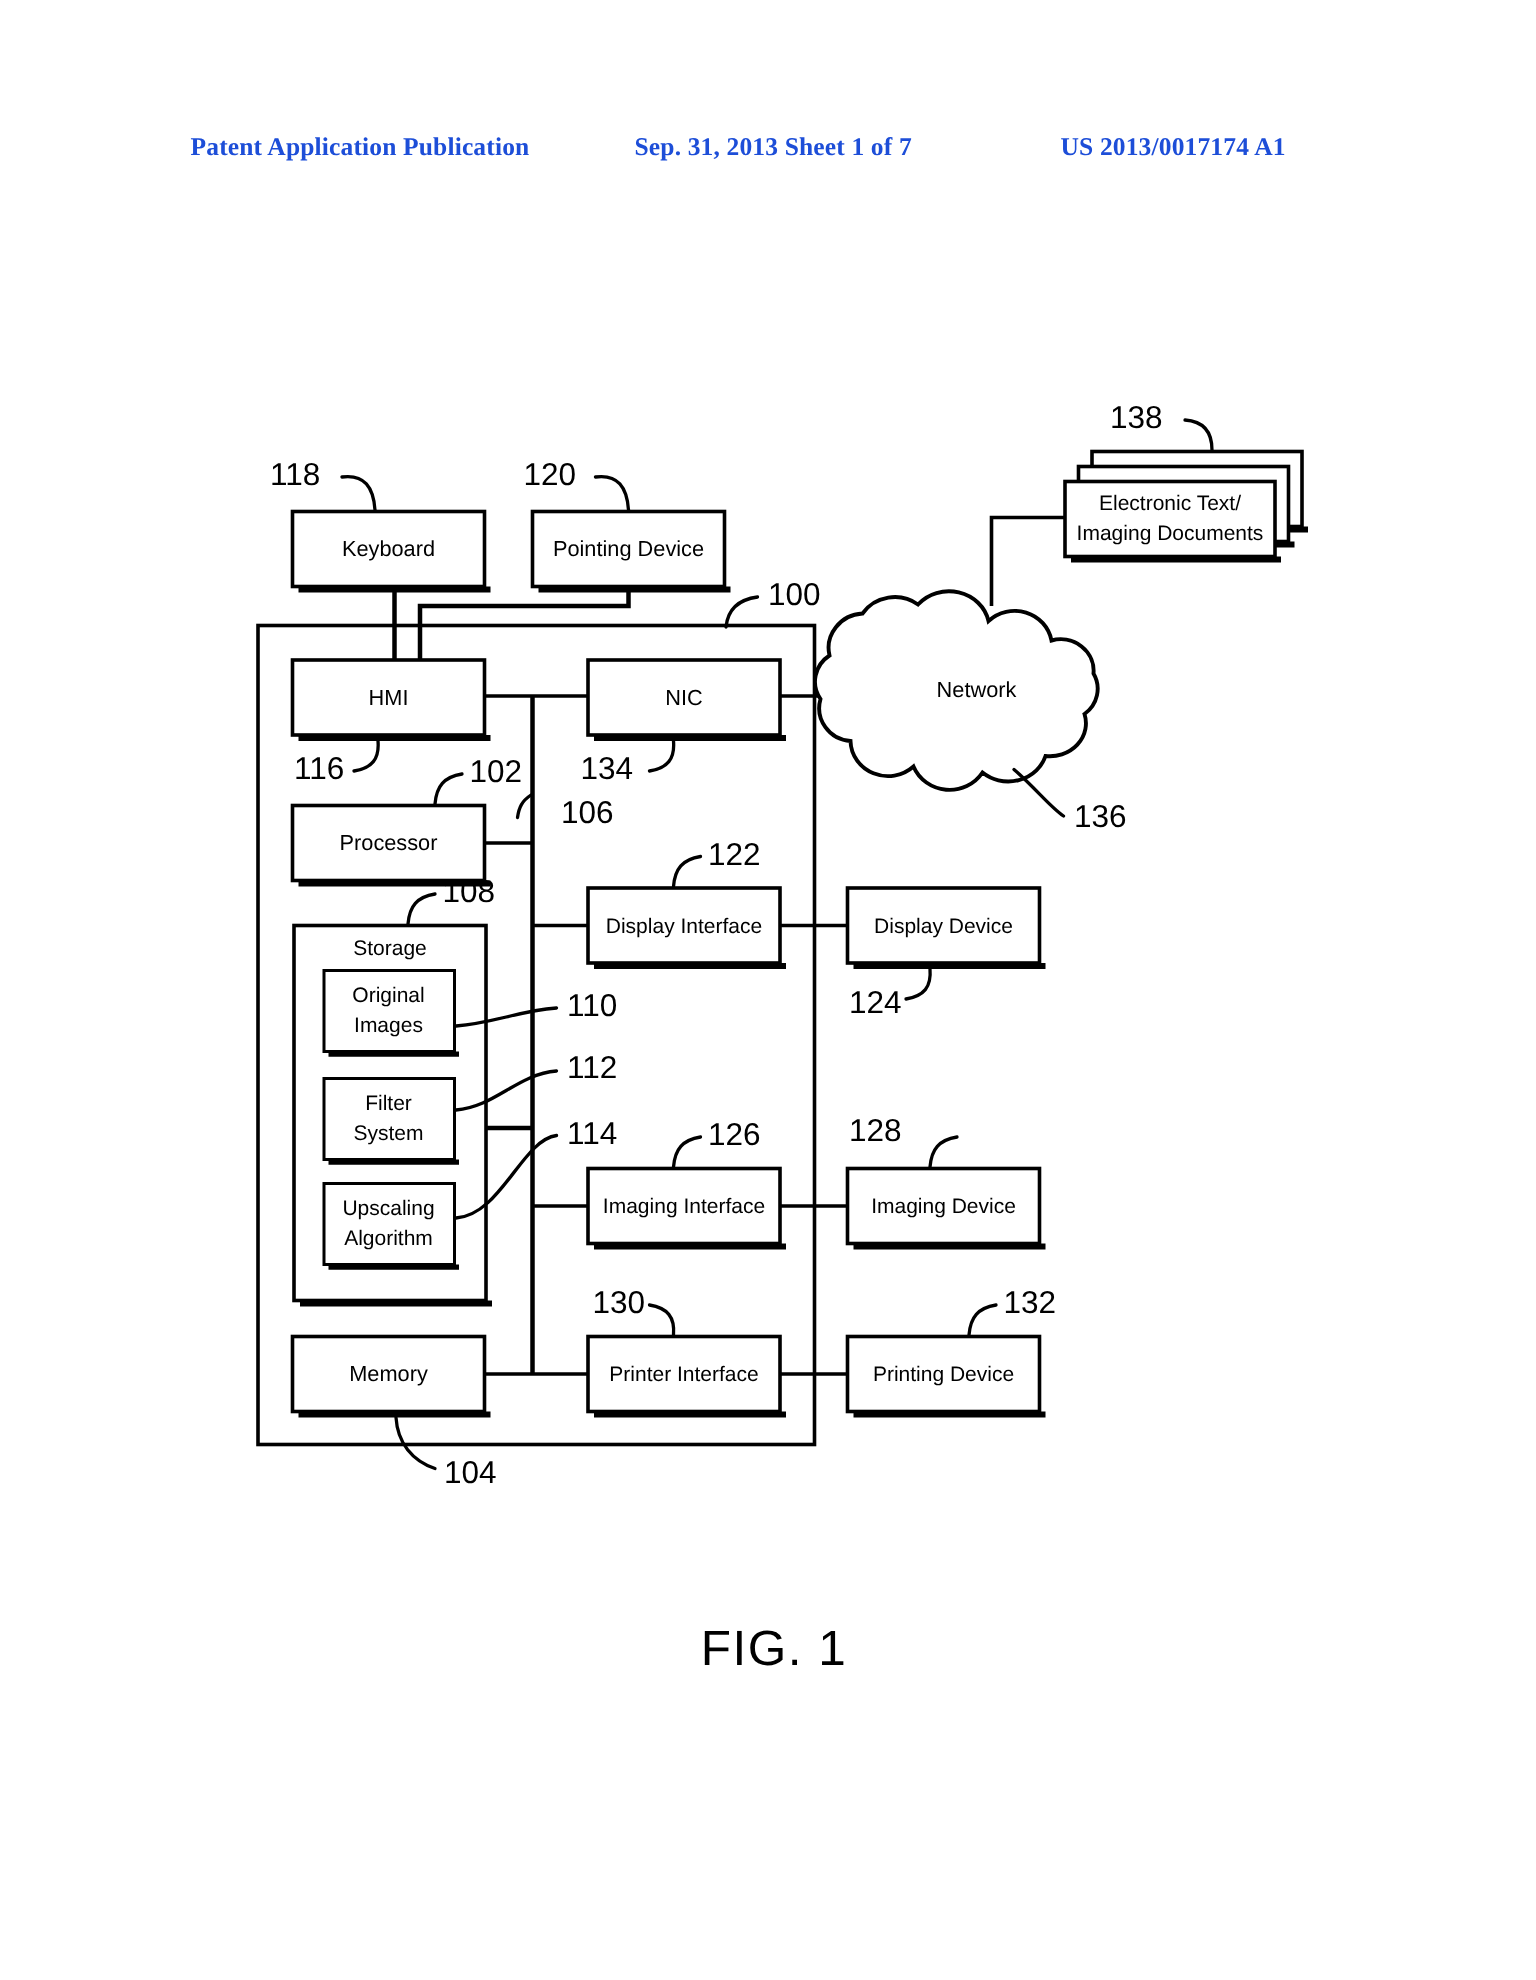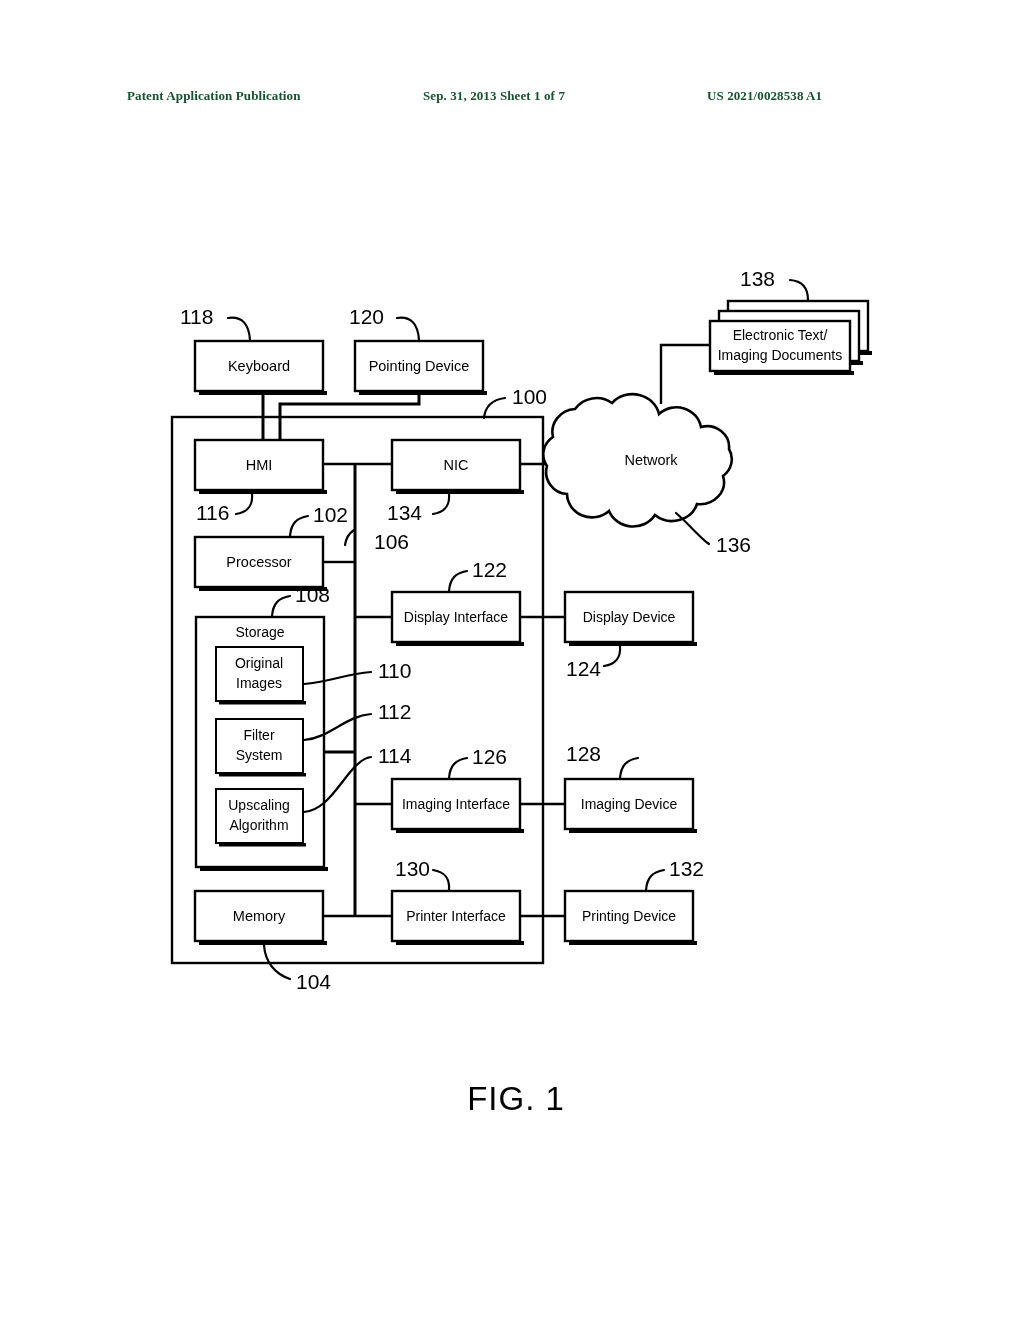--- a/index.html
+++ b/index.html
@@ -19,22 +19,22 @@
     left: 0; top: 0;
     width: 1024px;
     height: 1320px;
     background: #fff;
   }
   .hdr {
     position: absolute;
     top: 88px;
     font-family: "Liberation Serif", serif;
     font-weight: bold;
-    font-size: 13px;
-    color: #14532d;
+    font-size: 17px;
+    color: #1d4ed8;
     white-space: nowrap;
     letter-spacing: 0.1px;
   }
   #hdr-left  { left: 127px; }
   #hdr-mid   { left: 423px; }
   #hdr-right { left: 707px; }
 
   #figsvg {
     position: absolute;
     left: 0;
@@ -100,21 +100,21 @@
     stroke-width: 2.6;
   }
 </style>
 </head>
 <body>
 
 <div id="page">
 
   <div class="hdr" id="hdr-left">Patent Application Publication</div>
   <div class="hdr" id="hdr-mid">Sep. 31, 2013  Sheet 1 of 7</div>
-  <div class="hdr" id="hdr-right">US 2021/0028538 A1</div>
+  <div class="hdr" id="hdr-right">US 2013/0017174 A1</div>
 
   <svg id="figsvg" viewBox="0 0 1024 1320">
 
     <rect class="bx" x="172" y="417" width="371" height="546"></rect>
 
     <rect class="bx" x="195" y="341" width="128" height="50"></rect>
     <rect class="shadowbar" x="199" y="391" width="128" height="4"></rect>
     <text class="boxlabel" x="259" y="367">Keyboard</text>
 
     <rect class="bx" x="355" y="341" width="128" height="50"></rect>

